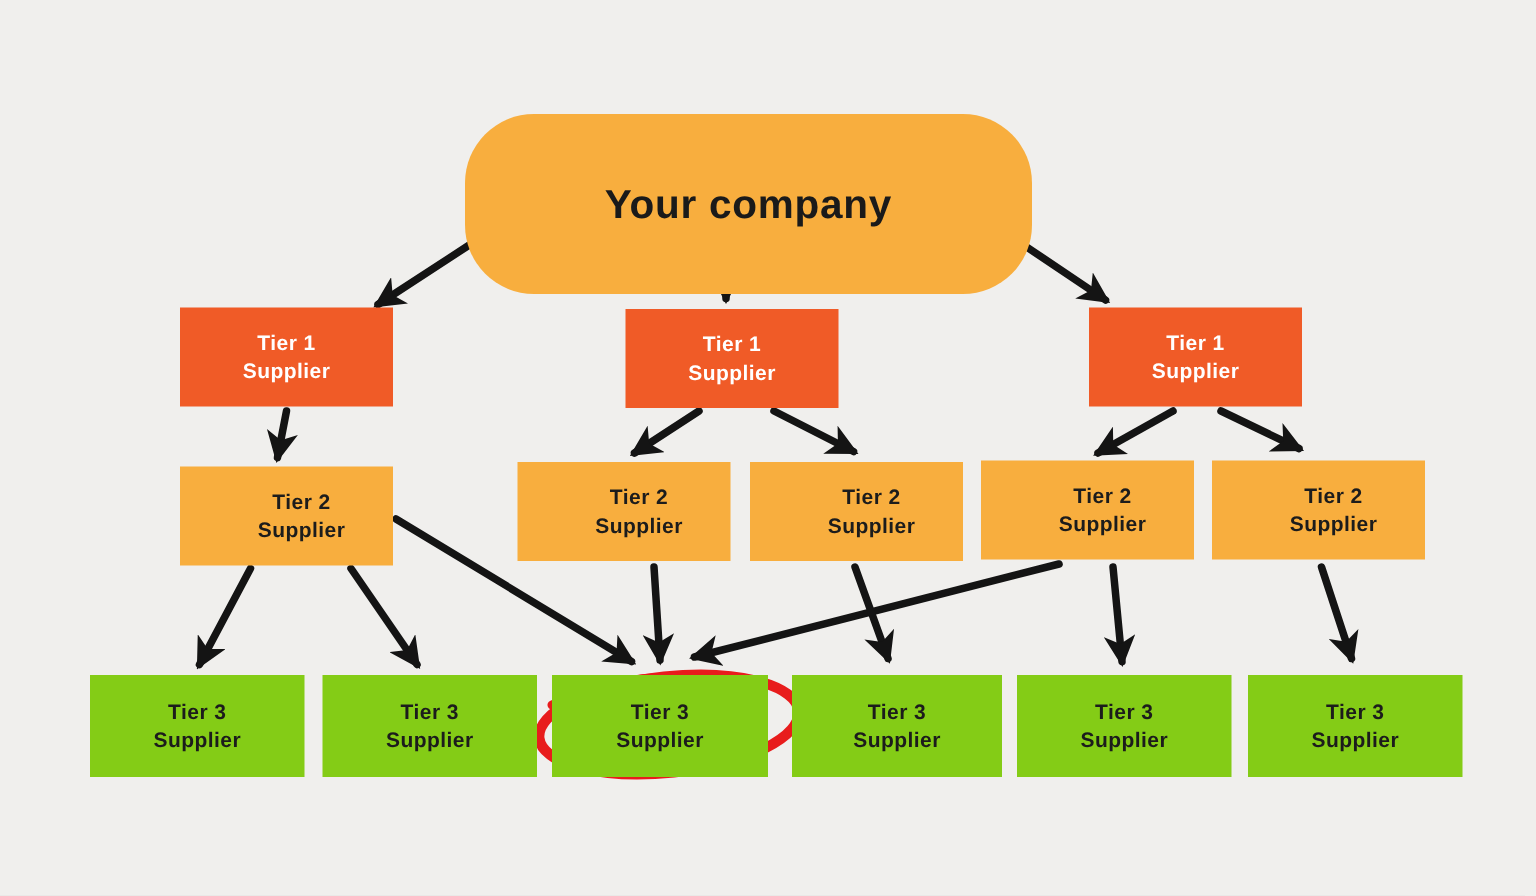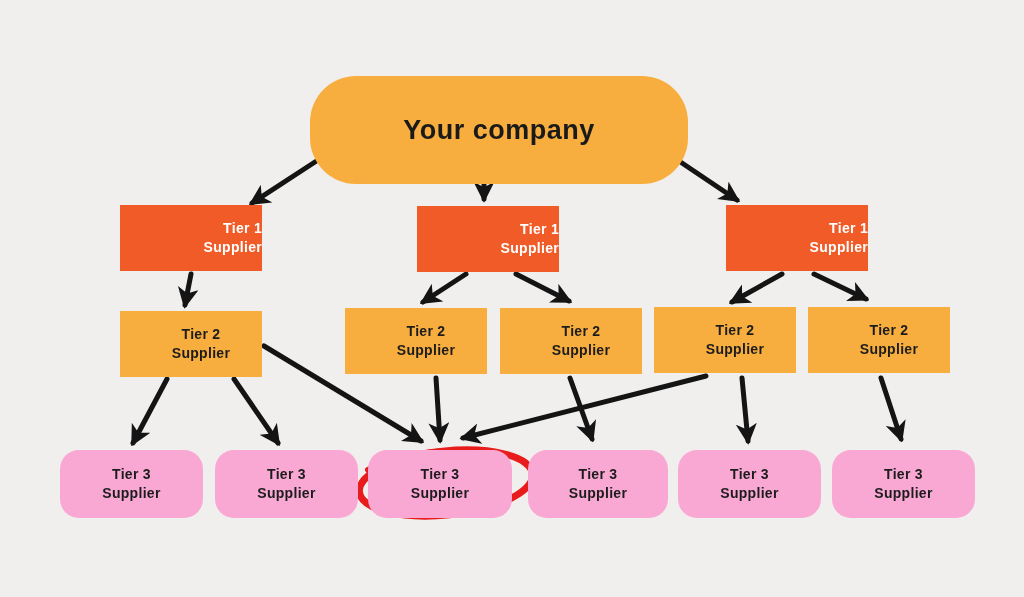--- a/index.html
+++ b/index.html
@@ -18,36 +18,36 @@
     position:absolute;left:0;top:0;width:1024px;height:597px;
     pointer-events:none;
   }
   .node{
     position:absolute;
     display:flex;flex-direction:column;align-items:center;justify-content:center;
     text-align:center;
     box-sizing:border-box;
   }
   .company{
-    left:310px;top:76px;width:378px;height:108px;
+    left:310px;top:76px;width:378px;height:120px;
     background:#f8ae3e;
     border-radius:46px;
   }
   .company .title{
     font-size:27px;font-weight:700;color:#1a1a1a;letter-spacing:.5px;
   }
   .tier-box{width:142px;height:66px;}
   .tier-box .ln{
     font-size:14px;font-weight:700;line-height:19px;letter-spacing:.3px;
   }
-  .tier1{background:#f05b27;align-items:flex-end;}
+  .tier1{background:#f05b27;}
   .tier1 .ln{color:#ffffff;}
   .tier2{background:#f8ae3e;padding-left:20px;}
   .tier2 .ln{color:#1c1c1c;}
-  .tier3{background:#f9a8d4;height:68px;border-radius:19px;}
+  .tier3{background:#84cc16;height:68px;}
   .tier3 .ln{color:#1c1c1c;}
 </style>
 </head>
 <body>
 
 <div class="canvas">
 
   <svg class="arrow-layer" width="1024" height="597" viewBox="0 0 1024 597" xmlns="http://www.w3.org/2000/svg">
     <defs>
       <marker id="ah" markerUnits="strokeWidth" markerWidth="4.2" markerHeight="4.2" refX="7.4" refY="4.5" orient="auto" viewBox="0 0 9 9">

